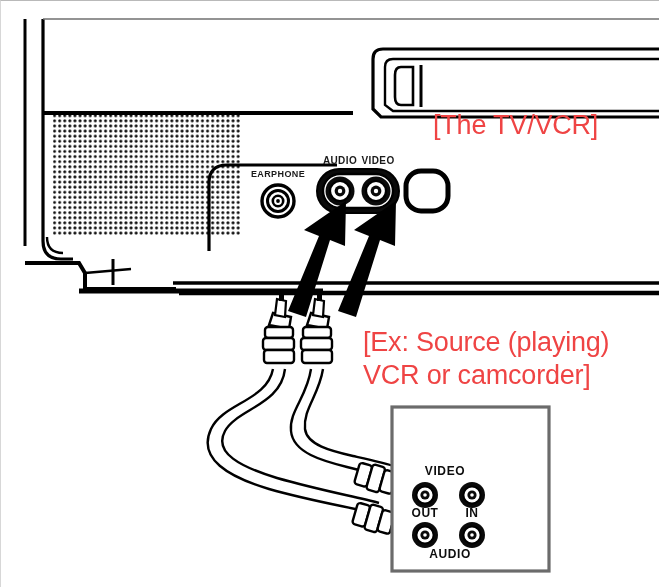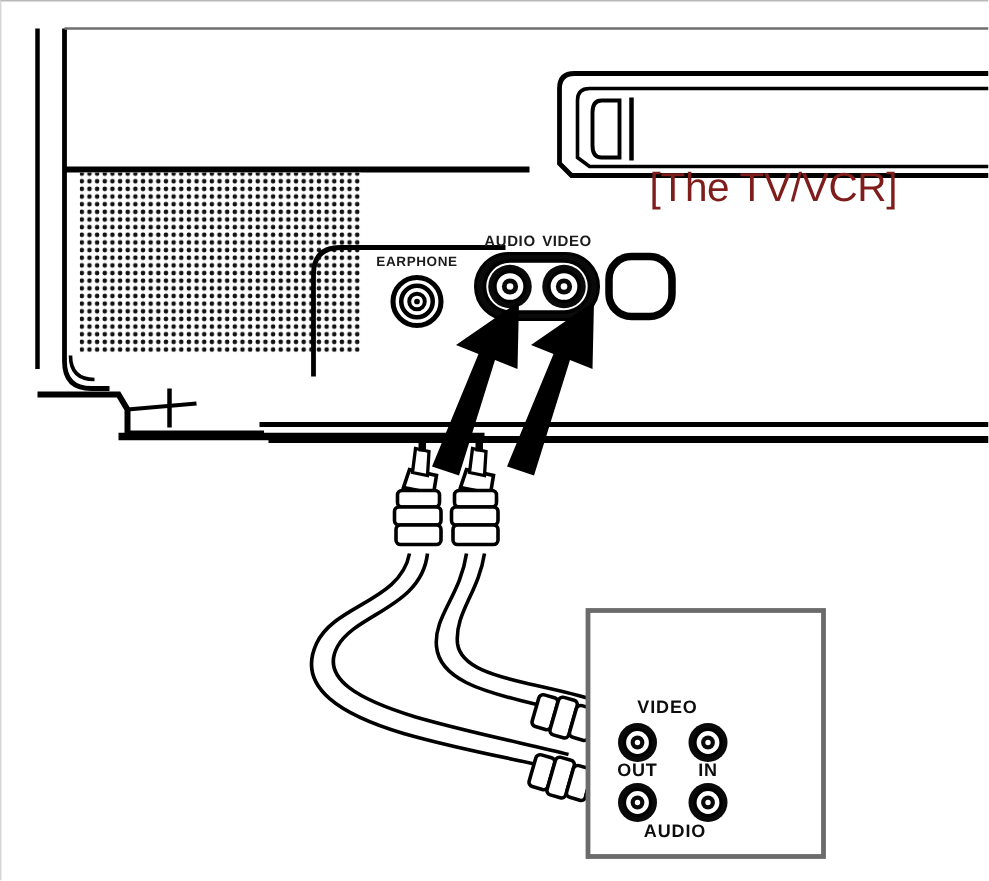--- a/index.html
+++ b/index.html
@@ -20,21 +20,21 @@
     border-left: 1px solid #d7d7d7;
     box-sizing: border-box;
   }
   #diagram {
     position: absolute;
     left: 0;
     top: 0;
   }
   .anno {
     position: absolute;
-    color: #7f1d1d;
+    color: #ef4444;
     font-family: "Liberation Sans", sans-serif;
     font-size: 27px;
     line-height: 33px;
     letter-spacing: -0.2px;
     white-space: pre;
   }
   #anno-tvvcr   { left: 432px; top: 108px; }
   #anno-source  { left: 362px; top: 325px; }
   #anno-cable   { left: 10px;  top: 443px; }
 </style>
@@ -218,15 +218,17 @@
         <circle cx="471" cy="534" r="1.8" fill="#ffffff"></circle>
       </g>
 
       <text x="449" y="557" text-anchor="middle" font-family="'Liberation Sans', sans-serif" font-size="12" font-weight="bold" fill="#0d0d0d" letter-spacing="0.6">AUDIO</text>
     </g>
 
   </svg>
 
   <div class="anno" id="anno-tvvcr">[The TV/VCR]</div>
 
+  <div class="anno" id="anno-source">[Ex: Source (playing)
+VCR or camcorder]</div>
 
 
 </div>
 
 </body></html>

